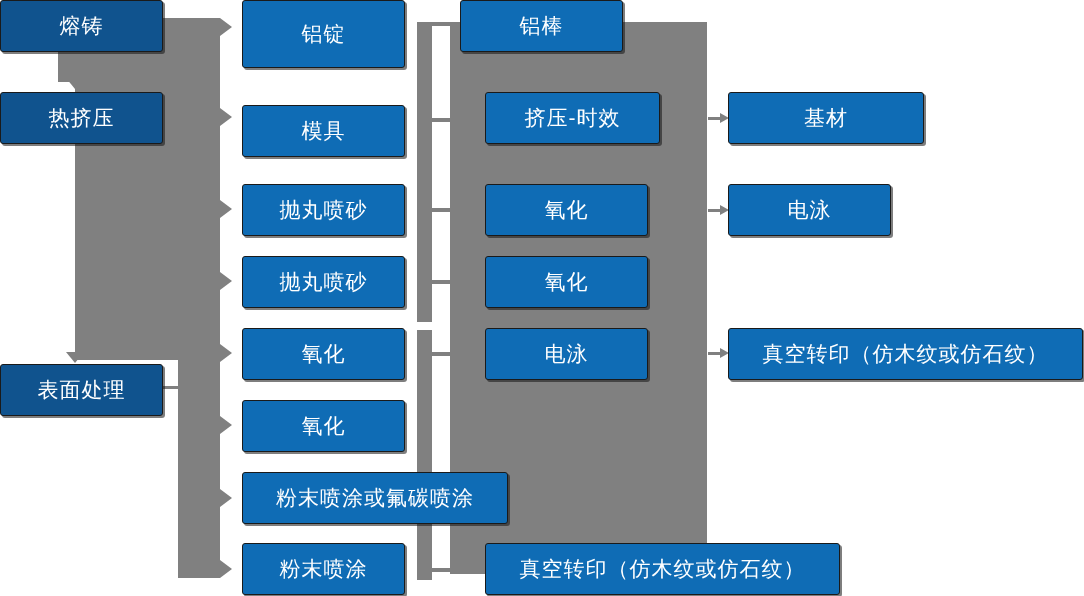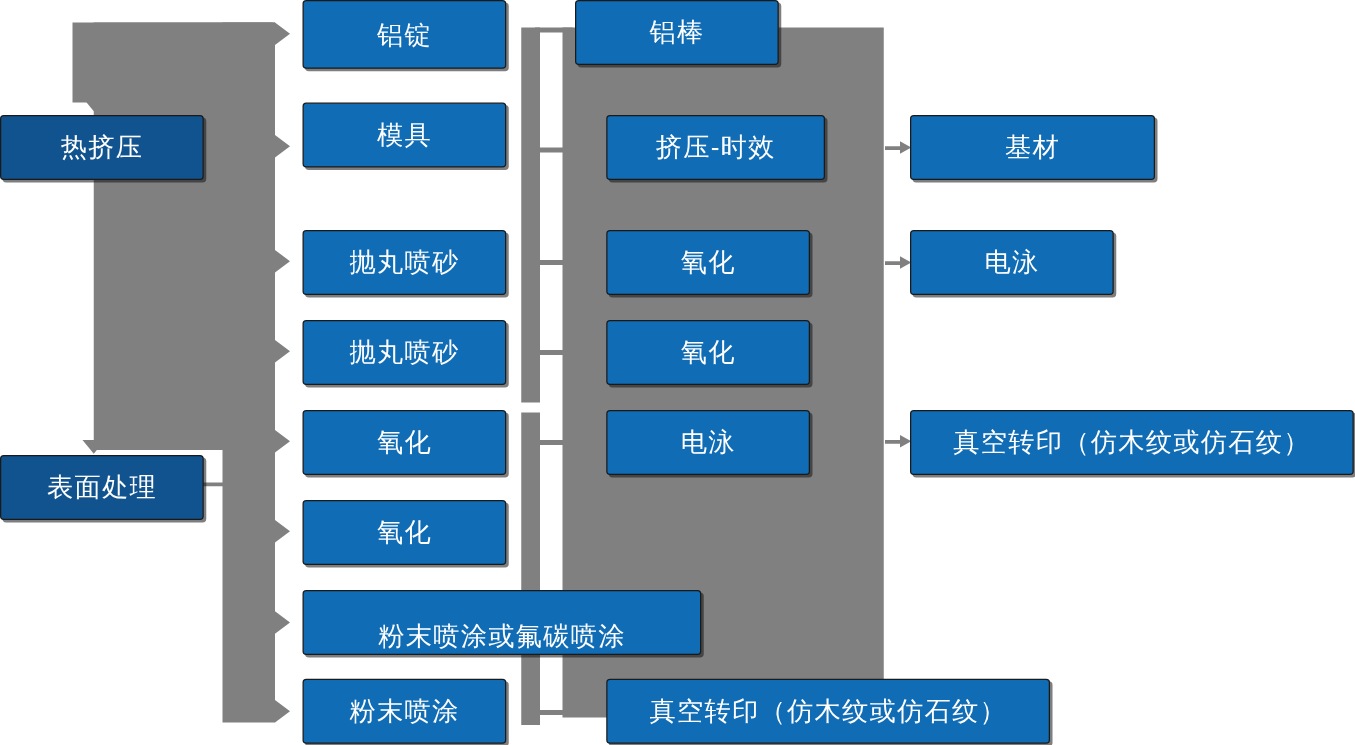--- a/index.html
+++ b/index.html
@@ -102,46 +102,49 @@
   <div class="grey" style="left:428px; top:280px; width:30px; height:4px;"></div>
   <div class="grey" style="left:428px; top:352px; width:30px; height:4px;"></div>
   <div class="grey" style="left:428px; top:568px; width:30px; height:4px;"></div>
 
   <div class="grey" style="left:450px; top:22px; width:257px; height:552px;"></div>
 
   <div class="small-arrow" style="left:708px; top:117px; width:12px;"></div>
   <div class="small-arrow" style="left:708px; top:209px; width:12px;"></div>
   <div class="small-arrow" style="left:708px; top:352px; width:12px;"></div>
 
+  <div class="node dark" style="left:0px; top:0px; width:163px; height:52px;">
+    <span>熔铸</span>
+  </div>
   <div class="node dark" style="left:0px; top:92px; width:163px; height:52px;justify-content:center;">
     <span>热挤压</span>
   </div>
   <div class="node dark" style="left:0px; top:364px; width:163px; height:52px;">
     <span>表面处理</span>
   </div>
 
-  <div class="node bright" style="left:242px; top:0px; width:163px; height:55px;">
+  <div class="node bright" style="left:242px; top:0px; width:163px; height:68px;">
     <span>铝锭</span>
   </div>
-  <div class="node bright" style="left:242px; top:82px; width:163px; height:52px;">
+  <div class="node bright" style="left:242px; top:105px; width:163px; height:52px;">
     <span>模具</span>
   </div>
   <div class="node bright" style="left:242px; top:184px; width:163px; height:52px;">
     <span>抛丸喷砂</span>
   </div>
   <div class="node bright" style="left:242px; top:256px; width:163px; height:52px;">
     <span>抛丸喷砂</span>
   </div>
   <div class="node bright" style="left:242px; top:328px; width:163px; height:52px;">
     <span>氧化</span>
   </div>
   <div class="node bright" style="left:242px; top:400px; width:163px; height:52px;">
     <span>氧化</span>
   </div>
-  <div class="node bright" style="left:242px; top:472px; width:319px; height:52px;align-items:flex-end;">
+  <div class="node bright" style="left:242px; top:472px; width:266px; height:52px;">
     <span>粉末喷涂或氟碳喷涂</span>
   </div>
   <div class="node bright" style="left:242px; top:543px; width:163px; height:52px;">
     <span>粉末喷涂</span>
   </div>
 
   <div class="node bright" style="left:460px; top:0px; width:163px; height:52px;">
     <span>铝棒</span>
   </div>
   <div class="node bright" style="left:485px; top:92px; width:175px; height:52px;">

